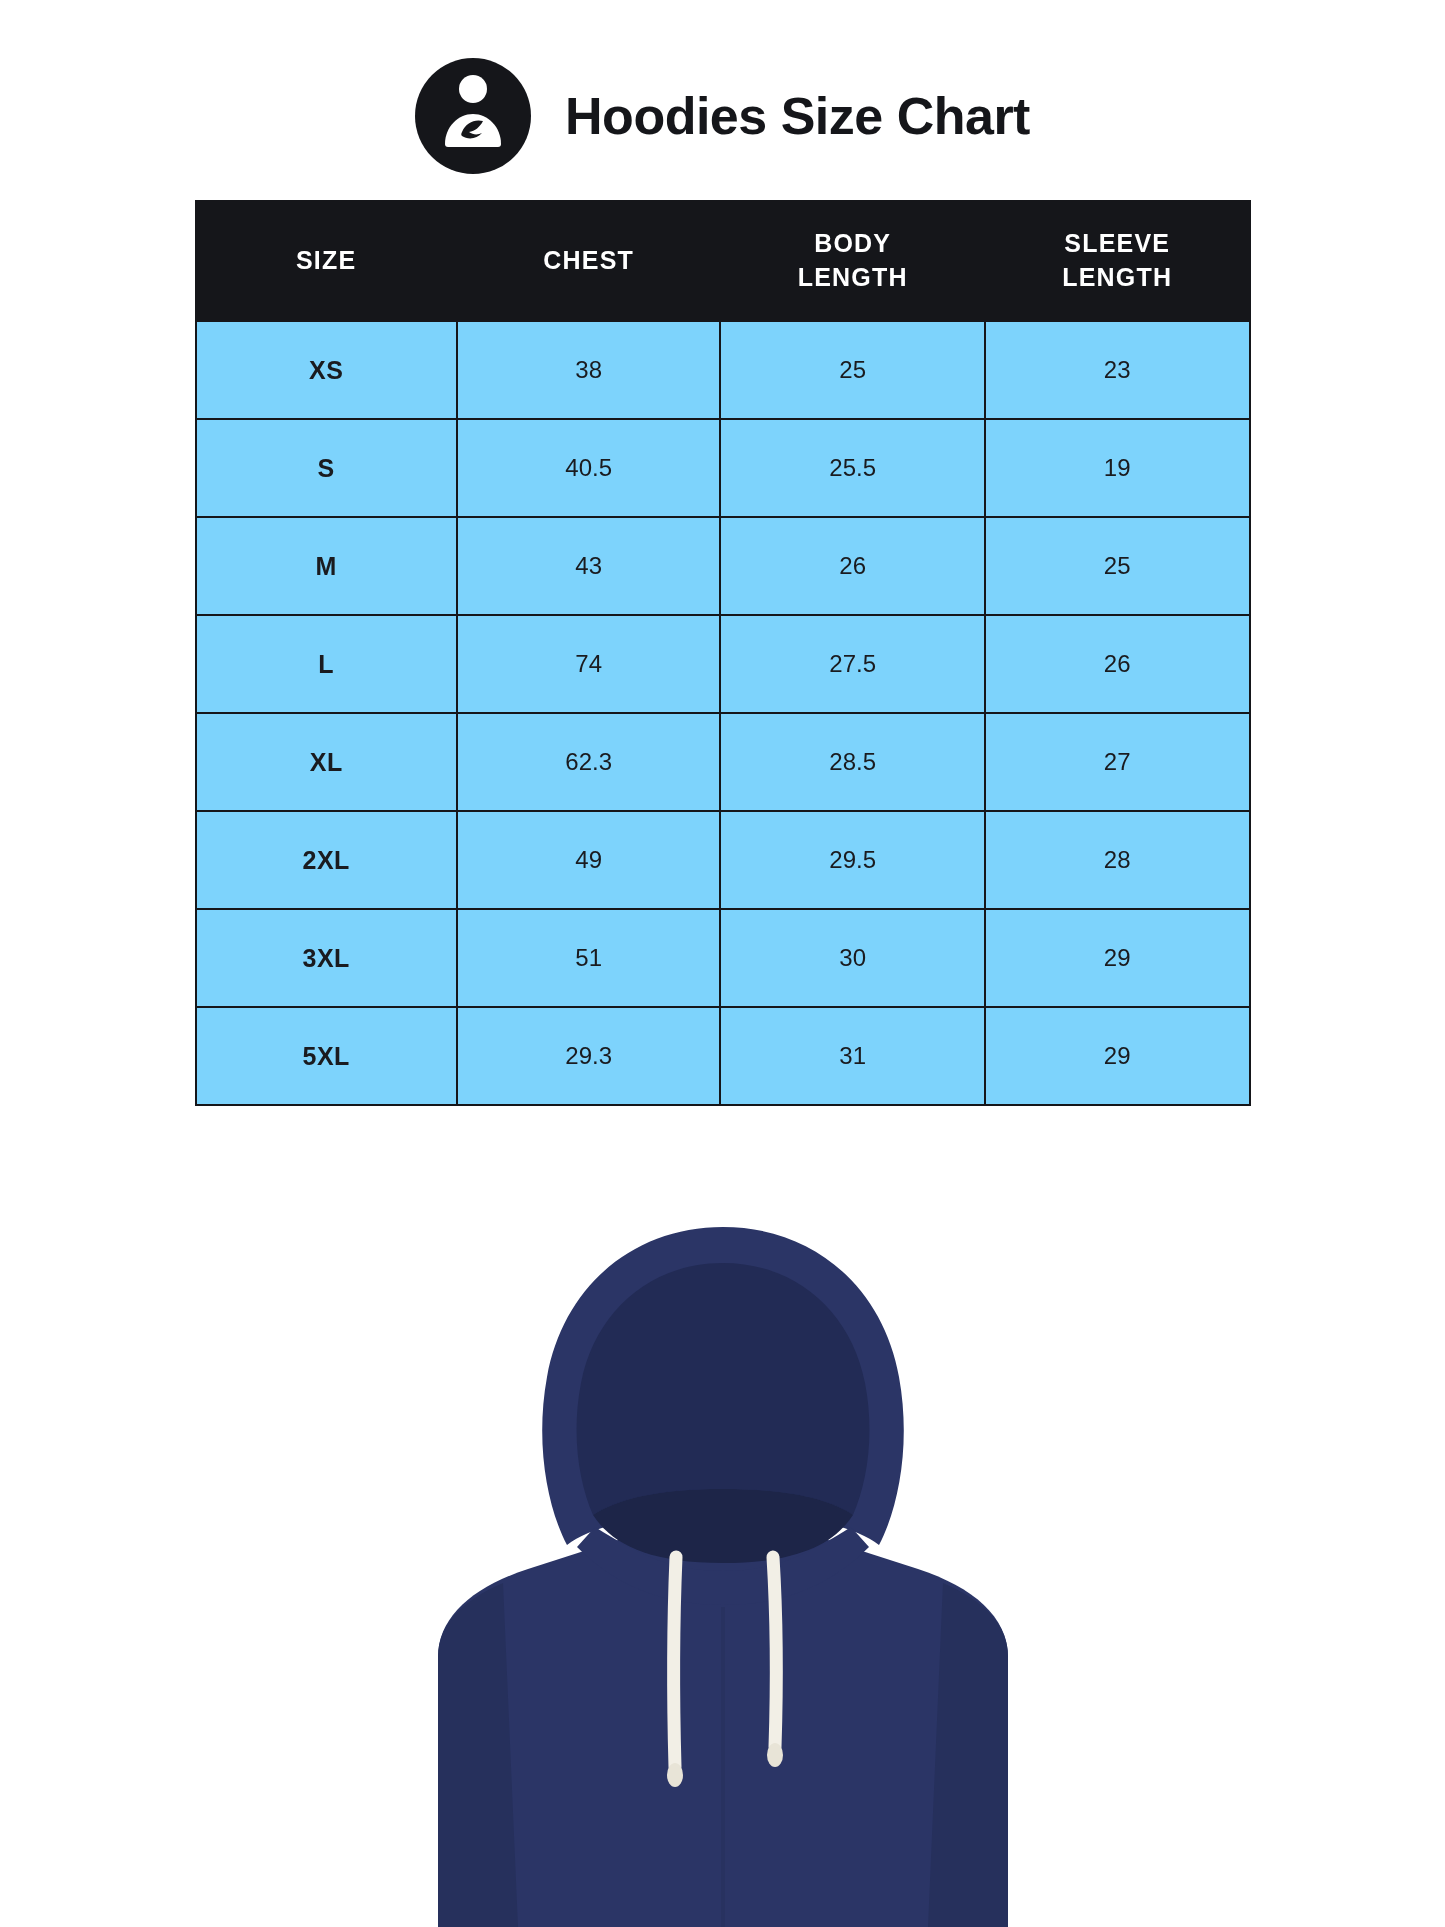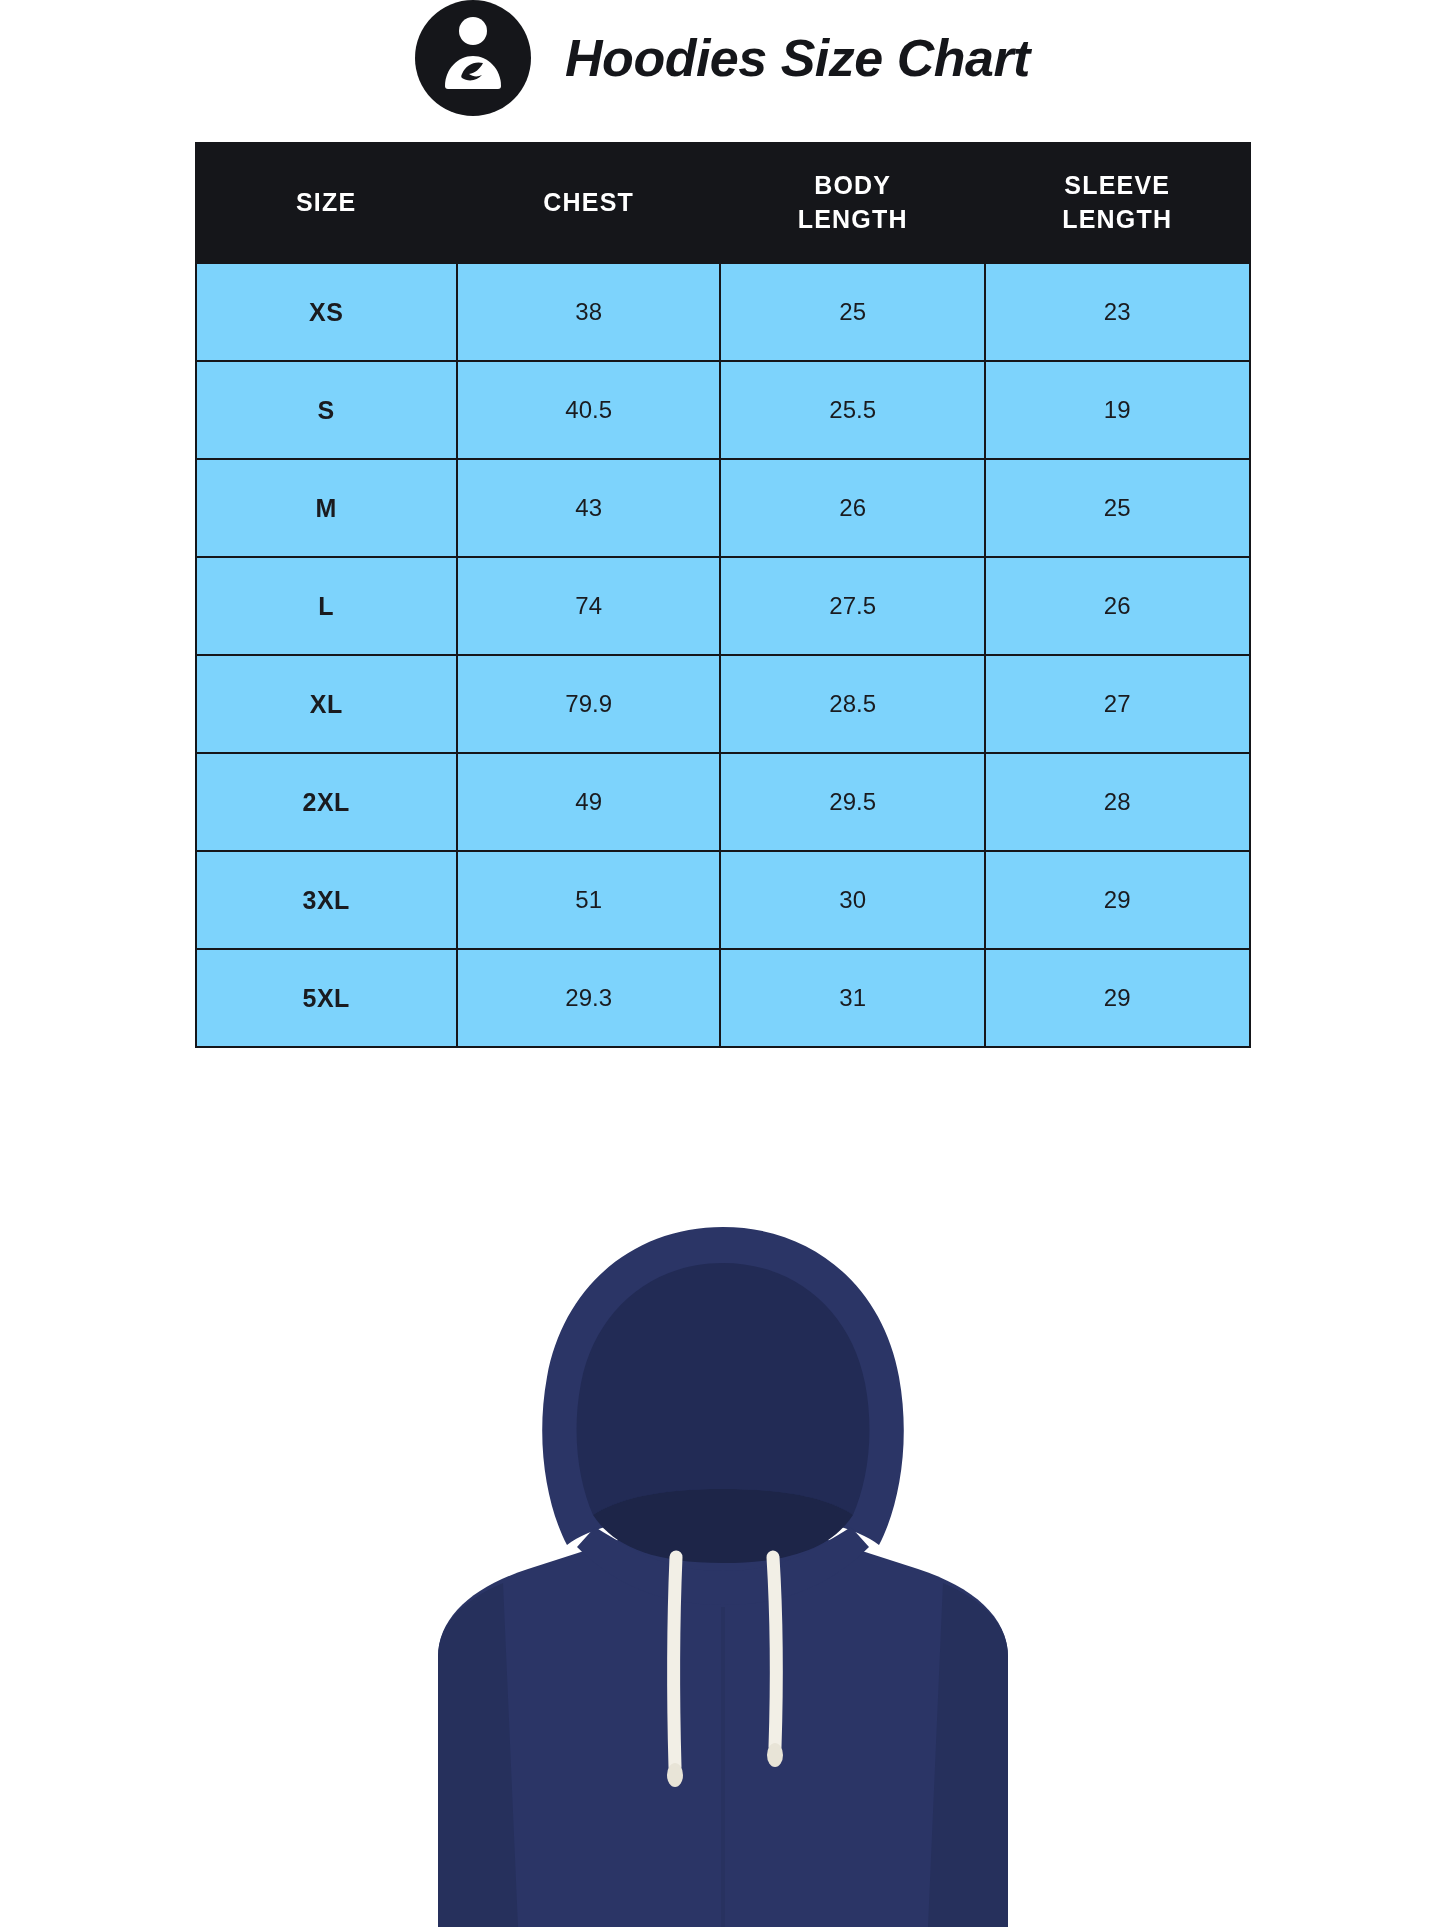--- a/index.html
+++ b/index.html
@@ -20,22 +20,22 @@
     width: 1445px;
     height: 1927px;
     position: relative;
   }
 
   
   .header {
     display: flex;
     align-items: center;
     justify-content: center;
+    padding-top: 58px;
     gap: 34px;
-    font-style: italic;
   }
   .logo {
     width: 116px;
     height: 116px;
     flex: 0 0 auto;
   }
   .page-title {
     font-size: 52px;
     font-weight: bold;
     letter-spacing: -0.5px;
@@ -175,21 +175,21 @@
           <td>25</td>
         </tr>
         <tr>
           <td class="size-cell">L</td>
           <td>74</td>
           <td>27.5</td>
           <td>26</td>
         </tr>
         <tr>
           <td class="size-cell">XL</td>
-          <td>79.9</td>
+          <td>62.3</td>
           <td>28.5</td>
           <td>27</td>
         </tr>
         <tr>
           <td class="size-cell">2XL</td>
           <td>49</td>
           <td>29.5</td>
           <td>28</td>
         </tr>
         <tr>

